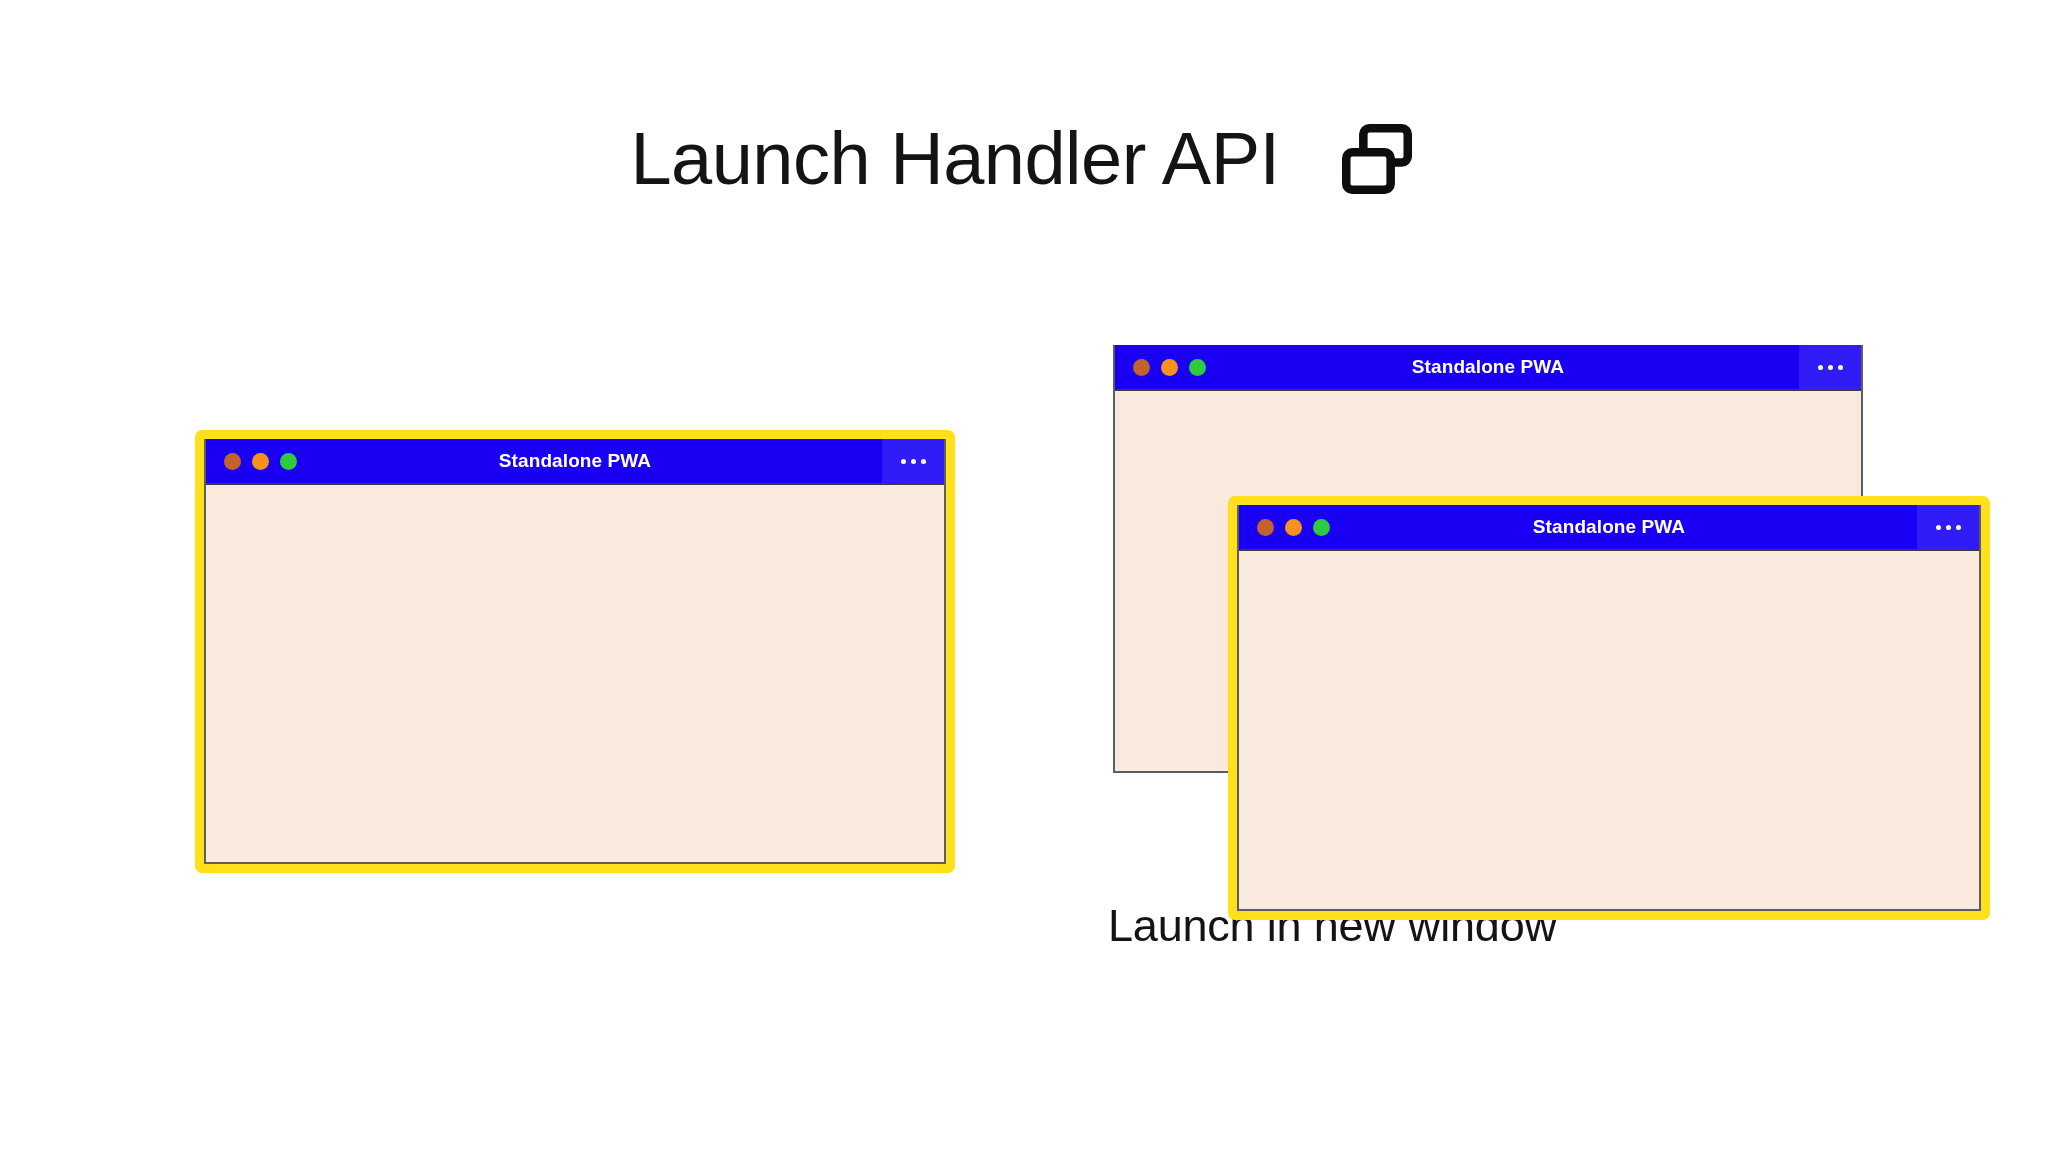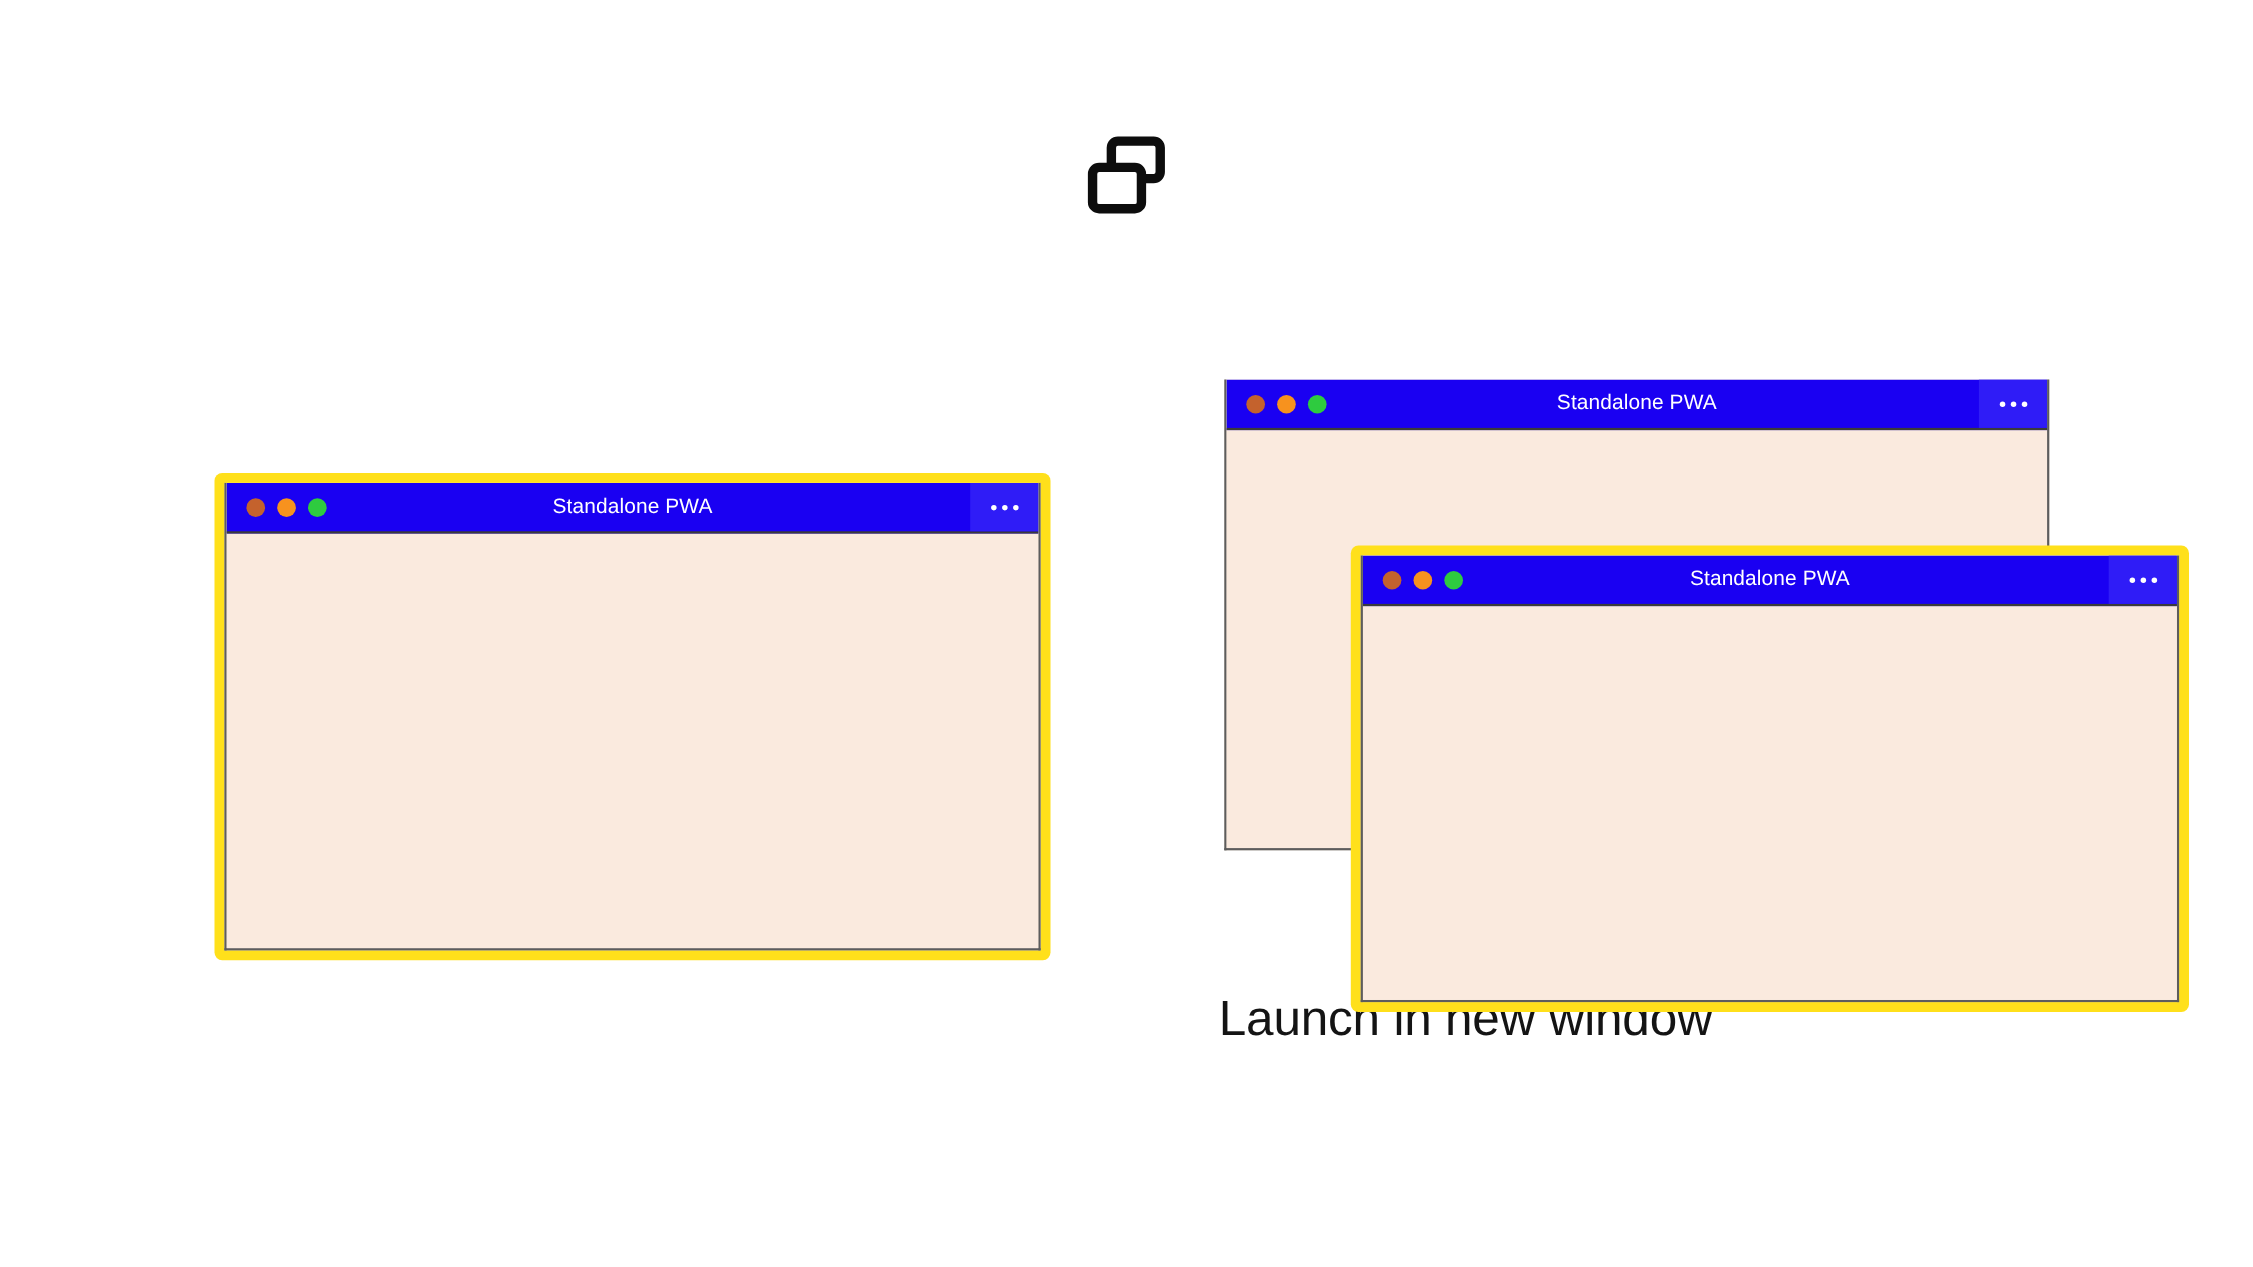--- a/index.html
+++ b/index.html
@@ -104,21 +104,21 @@
   .window-title {
     position: absolute;
     left: 0;
     right: 0;
     top: 0;
     bottom: 0;
     display: flex;
     align-items: center;
     justify-content: center;
     font-size: 19px;
-    font-weight: 400;
+    font-weight: 700;
     color: #ffffff;
     letter-spacing: 0.1px;
     pointer-events: none;
     z-index: 1;
   }
   .menu-button {
     position: absolute;
     right: 0;
     top: 0;
     bottom: 0;
@@ -195,20 +195,21 @@
     font-weight: 400;
     color: #141414;
     letter-spacing: -0.2px;
     white-space: nowrap;
   }
 </style>
 </head>
 <body>
 
 <div id="heading-row">
+  <div id="page-title">Launch Handler API</div>
   <svg id="multi-window-icon" viewBox="0 0 48 48" aria-hidden="true">
     <rect x="16" y="6" width="26" height="20" rx="3.5" ry="3.5" fill="none" stroke="#0d0d0d" stroke-width="5"></rect>
     <rect x="6" y="20" width="26" height="22" rx="3.5" ry="3.5" fill="#ffffff" stroke="#0d0d0d" stroke-width="5"></rect>
   </svg>
 </div>
 
 <div id="focus-group">
 
   <div id="window-focus-existing" class="window highlighted">
     <div class="window-inner">

